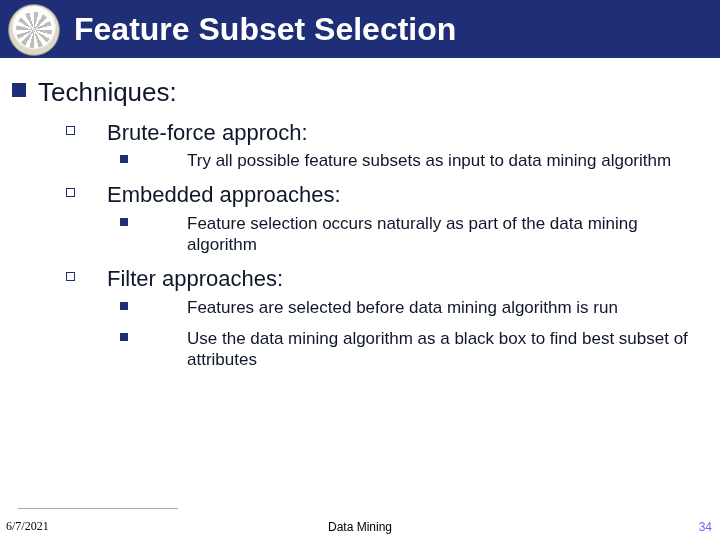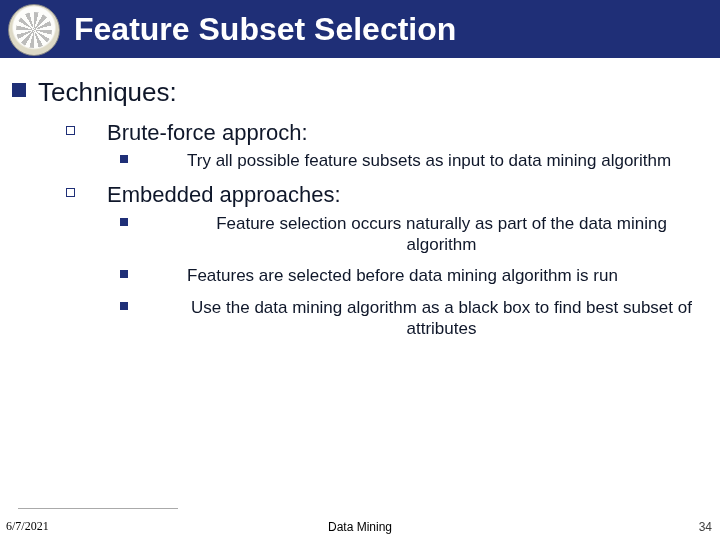--- a/index.html
+++ b/index.html
@@ -1,15 +1,15 @@
 <!DOCTYPE html>
 <html><head>
 <meta charset="utf-8">
 <style>
-  * { margin: 0; padding: 0; box-sizing: border-box; text-align: center; }
+  * { margin: 0; padding: 0; box-sizing: border-box; }
   html, body { width: 720px; height: 540px; font-family: Arial, Helvetica, sans-serif; background: #fff; overflow: hidden; }
 
   .slide { width: 720px; height: 540px; position: relative; display: flex; flex-direction: column; }
 
   
   .header {
     background: #1f2f77;
     color: #fff;
     height: 58px;
     display: flex;
@@ -67,21 +67,21 @@
     height: 32px;
     position: relative;
     font-size: 12px;
     color: #000;
   }
   .footer .rule {
     position: absolute; left: 18px; top: 0; width: 160px; height: 1px; background: #aaa;
   }
   .footer .date { position: absolute; left: 6px; bottom: 6px; font-family: Liberation Serif, serif; }
   .footer .mid  { position: absolute; left: 50%; transform: translateX(-50%); bottom: 6px; }
-  .footer .num  { position: absolute; right: 8px; bottom: 6px; color: #404040; }
+  .footer .num  { position: absolute; right: 8px; bottom: 6px; color: #8b5cf6; }
 </style>
 </head>
 <body>
 
 <div class="slide">
 
   <div class="header">
     <div class="logo">
       <div class="logo-inner"></div>
     </div>
@@ -106,20 +106,24 @@
 
     <div class="lvl2">
       <div class="bullet"></div>
       <div class="text">Embedded approaches:</div>
     </div>
     <div class="lvl3">
       <div class="bullet"></div>
       <div class="text"> Feature selection occurs naturally as part of the data mining algorithm</div>
     </div>
 
+    <div class="lvl2">
+      <div class="bullet"></div>
+      <div class="text">Filter approaches:</div>
+    </div>
     <div class="lvl3">
       <div class="bullet"></div>
       <div class="text">Features are selected before data mining algorithm is run</div>
     </div>
 
     <div class="lvl3">
       <div class="bullet"></div>
       <div class="text"> Use the data mining algorithm as a black box to find best subset of attributes</div>
     </div>
 

